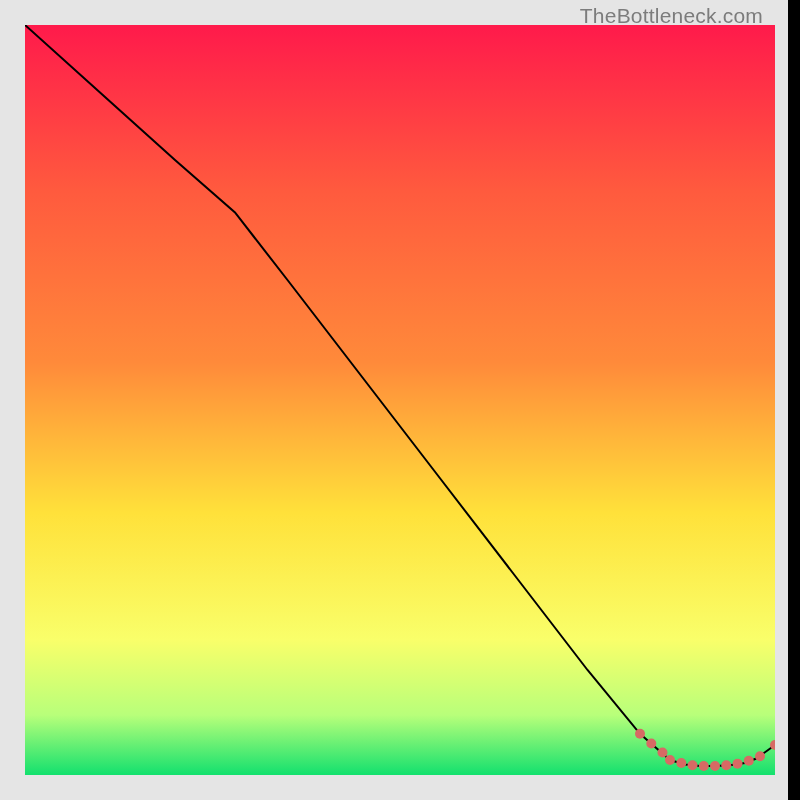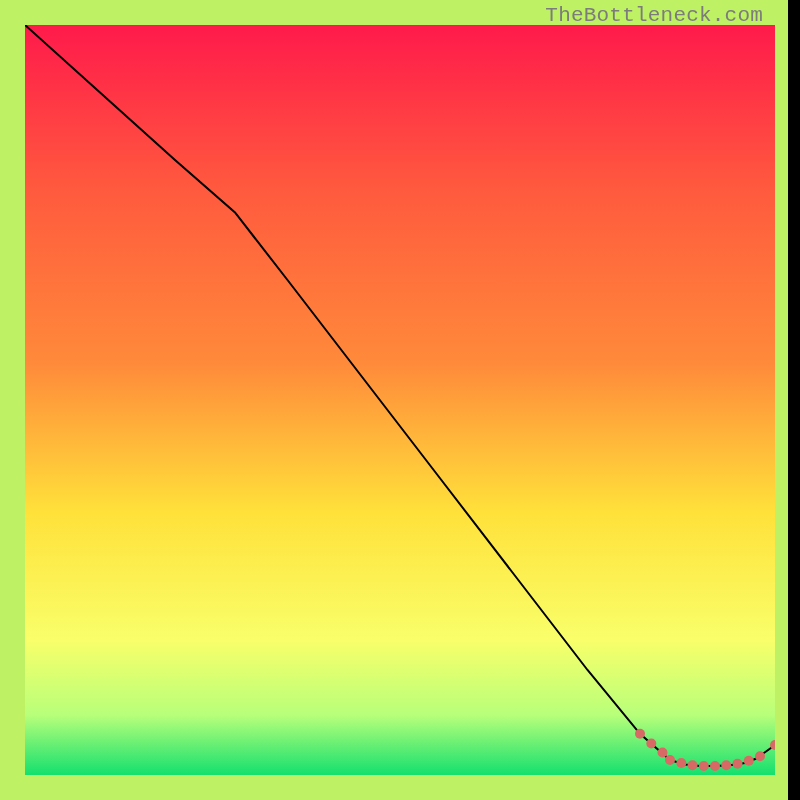--- a/index.html
+++ b/index.html
@@ -8,22 +8,21 @@
     width: 800px;
     height: 800px;
     background: #000;
     overflow: hidden;
     font-family: Arial, Helvetica, sans-serif;
   }
   .stage {
     position: relative;
     width: 788px;
     height: 800px;
-    background: #bef264;
-    font-family: Liberation Mono, monospace;
+    background: #e5e5e5;
   }
   .plot {
     position: absolute;
     left: 25px;
     top: 25px;
     width: 750px;
     height: 750px;
   }
   .attribution {
     position: absolute;

